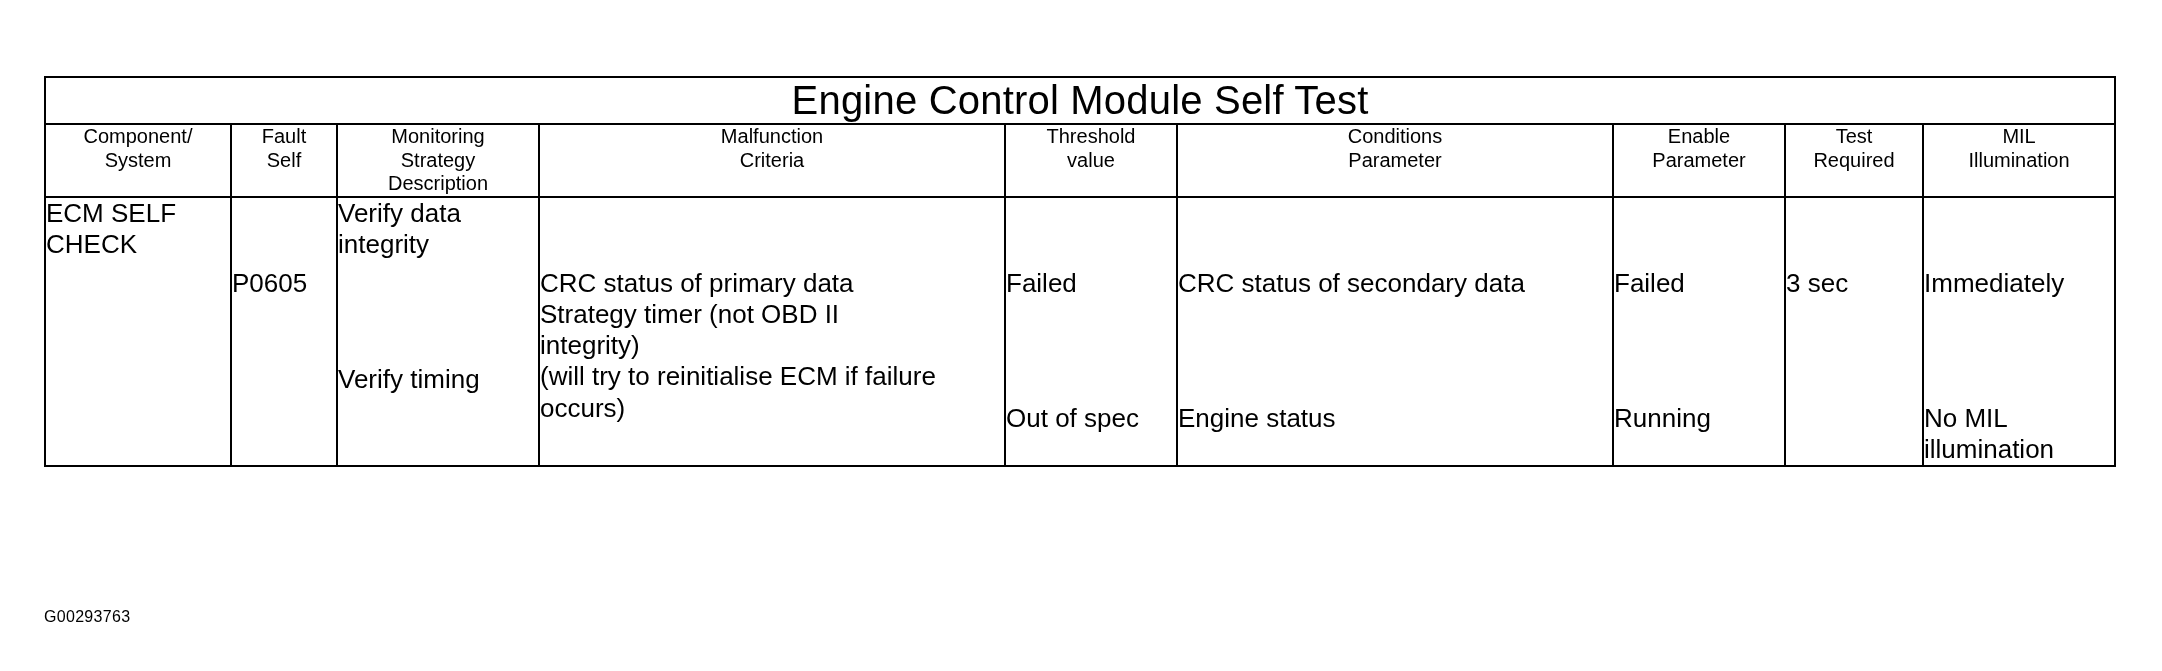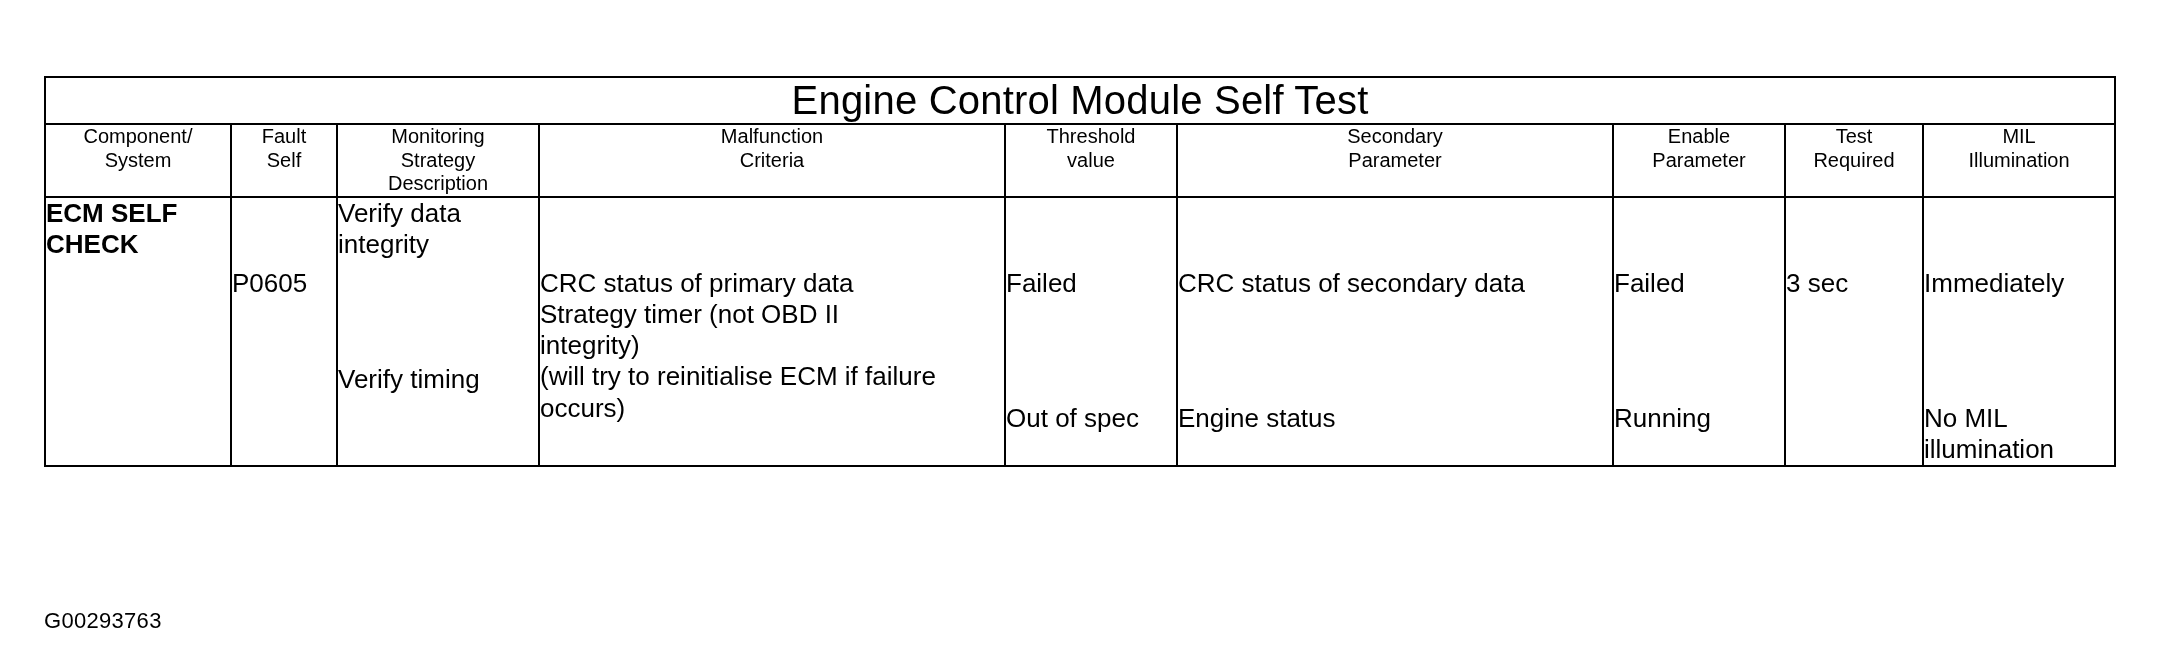--- a/index.html
+++ b/index.html
@@ -46,35 +46,35 @@
     padding: 10px 4px 12px 4px;
   }
   .body-cell {
     font-size: 26px;
     line-height: 1.2;
     padding: 8px 6px 6px 8px;
     height: 248px;
     vertical-align: top;
   }
   .body-cell.bold {
-    font-weight: bold;
+    font-weight: normal;
     border-radius: 27px;
   }
   .row-line {
     display: block;
   }
   .gap-md { height: 30px; }
   .gap-lg { height: 58px; }
   .spacer-70 { height: 70px; display:block; }
   .spacer-104 { height: 104px; display:block; }
   .caption {
     position: absolute;
     left: 44px;
     top: 608px;
-    font-size: 22px;
+    font-size: 16px;
     letter-spacing: 0.3px;
   }
   
   .c1 { width: 186px; }
   .c2 { width: 106px; }
   .c3 { width: 202px; }
   .c4 { width: 466px; }
   .c5 { width: 172px; }
   .c6 { width: 436px; }
   .c7 { width: 172px; }
@@ -119,21 +119,21 @@
         </td>
         <td class="head-cell">
           <span class="row-line">Malfunction</span>
           <span class="row-line">Criteria</span>
         </td>
         <td class="head-cell">
           <span class="row-line">Threshold</span>
           <span class="row-line">value</span>
         </td>
         <td class="head-cell">
-          <span class="row-line">Secondary</span>
+          <span class="row-line">Conditions</span>
           <span class="row-line">Parameter</span>
         </td>
         <td class="head-cell">
           <span class="row-line">Enable</span>
           <span class="row-line">Parameter</span>
         </td>
         <td class="head-cell">
           <span class="row-line">Test</span>
           <span class="row-line">Required</span>
         </td>

